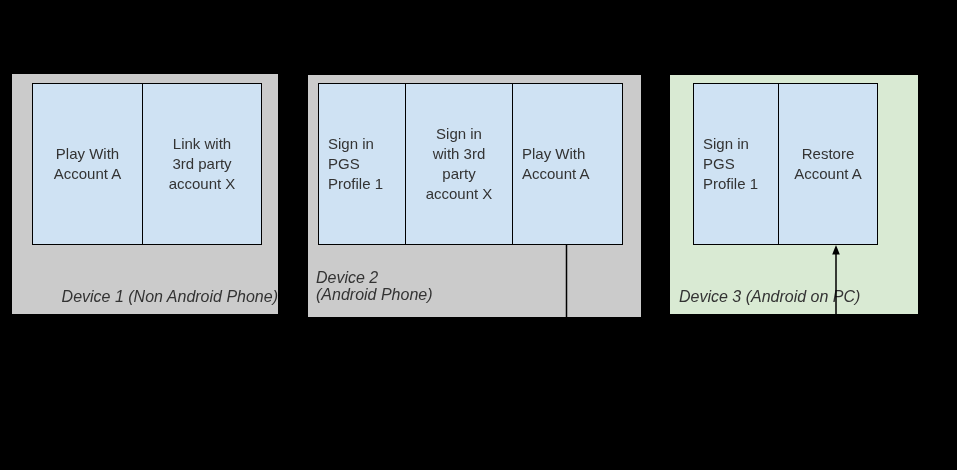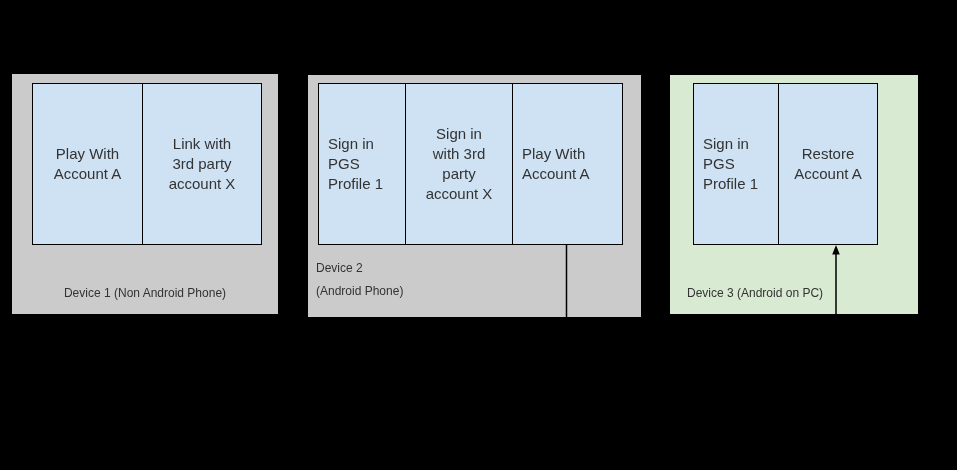--- a/index.html
+++ b/index.html
@@ -51,27 +51,28 @@
     display: block;
     width: 100%;
   }
   .step-cell.align-center { justify-content: center; }
   .step-cell.align-center .step-text { text-align: center; }
   .step-cell.align-left { justify-content: flex-start; padding-left: 9px; padding-right: 4px; }
   .step-cell.align-left .step-text { text-align: left; }
 
   .device-label {
     position: absolute;
-    font-size: 12px;
-    line-height: 23px;
+    font-size: 16px;
+    line-height: 17px;
     white-space: pre-line;
+    font-style: italic;
   }
-  .device-1 .device-label { left: 0; right: 0; bottom: 9px; text-align: center; }
+  .device-1 .device-label { left: 0; right: 0; bottom: 9px; text-align: right; }
   .device-2 .device-label { left: 8px; bottom: 14px; text-align: left; }
-  .device-3 .device-label { left: 17px; bottom: 9px; text-align: right; margin-top: 40px; }
+  .device-3 .device-label { left: 9px; bottom: 9px; text-align: right; margin-top: 40px; }
 
   .connector-overlay {
     position: absolute;
     left: 0;
     top: 0;
     pointer-events: none;
   }
 </style>
 </head>
 <body>

